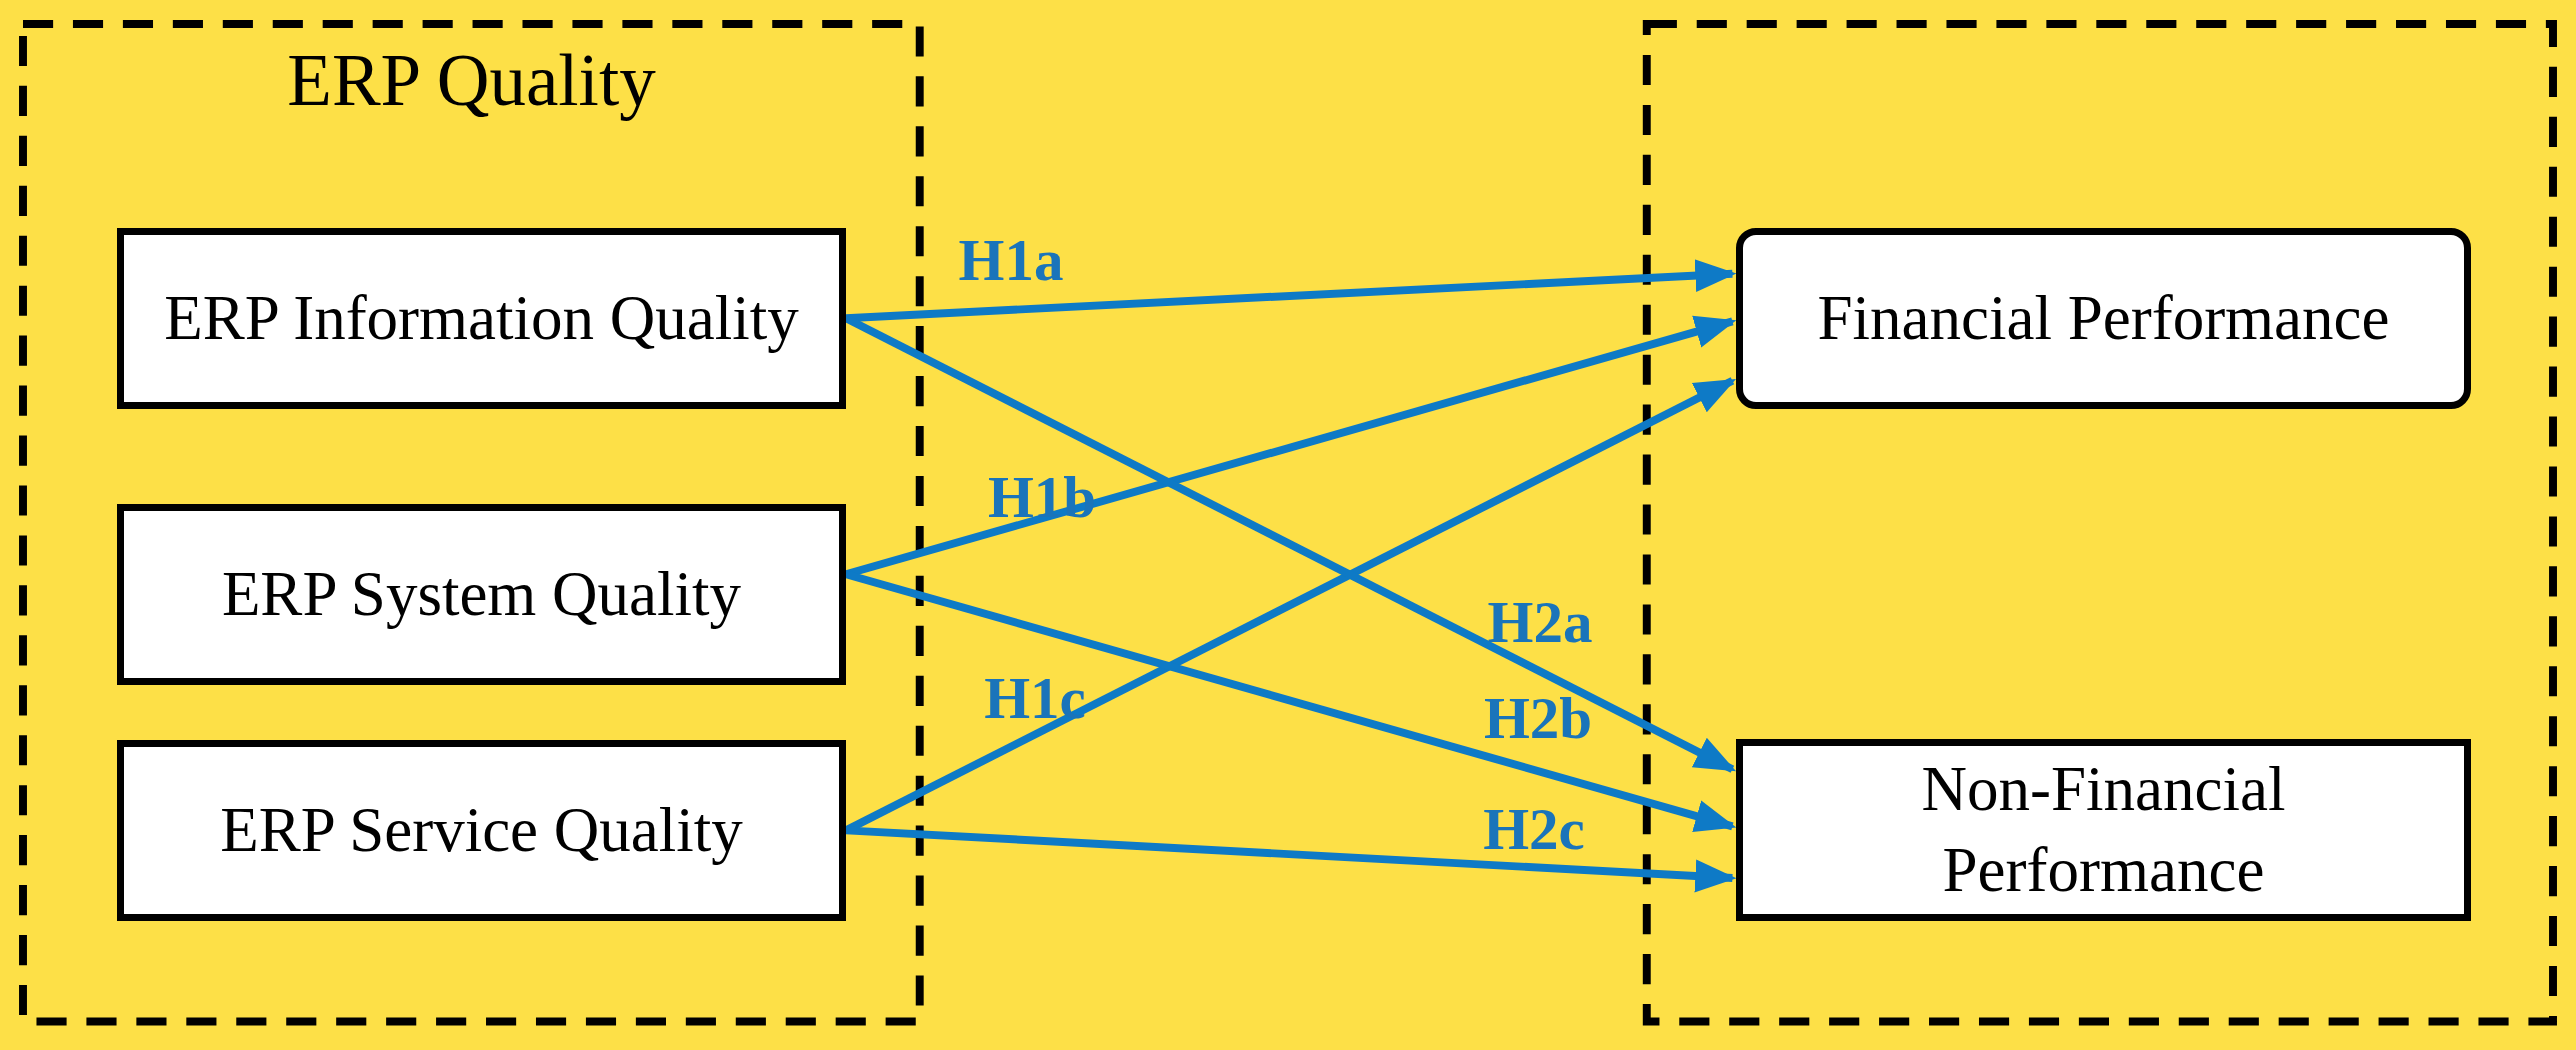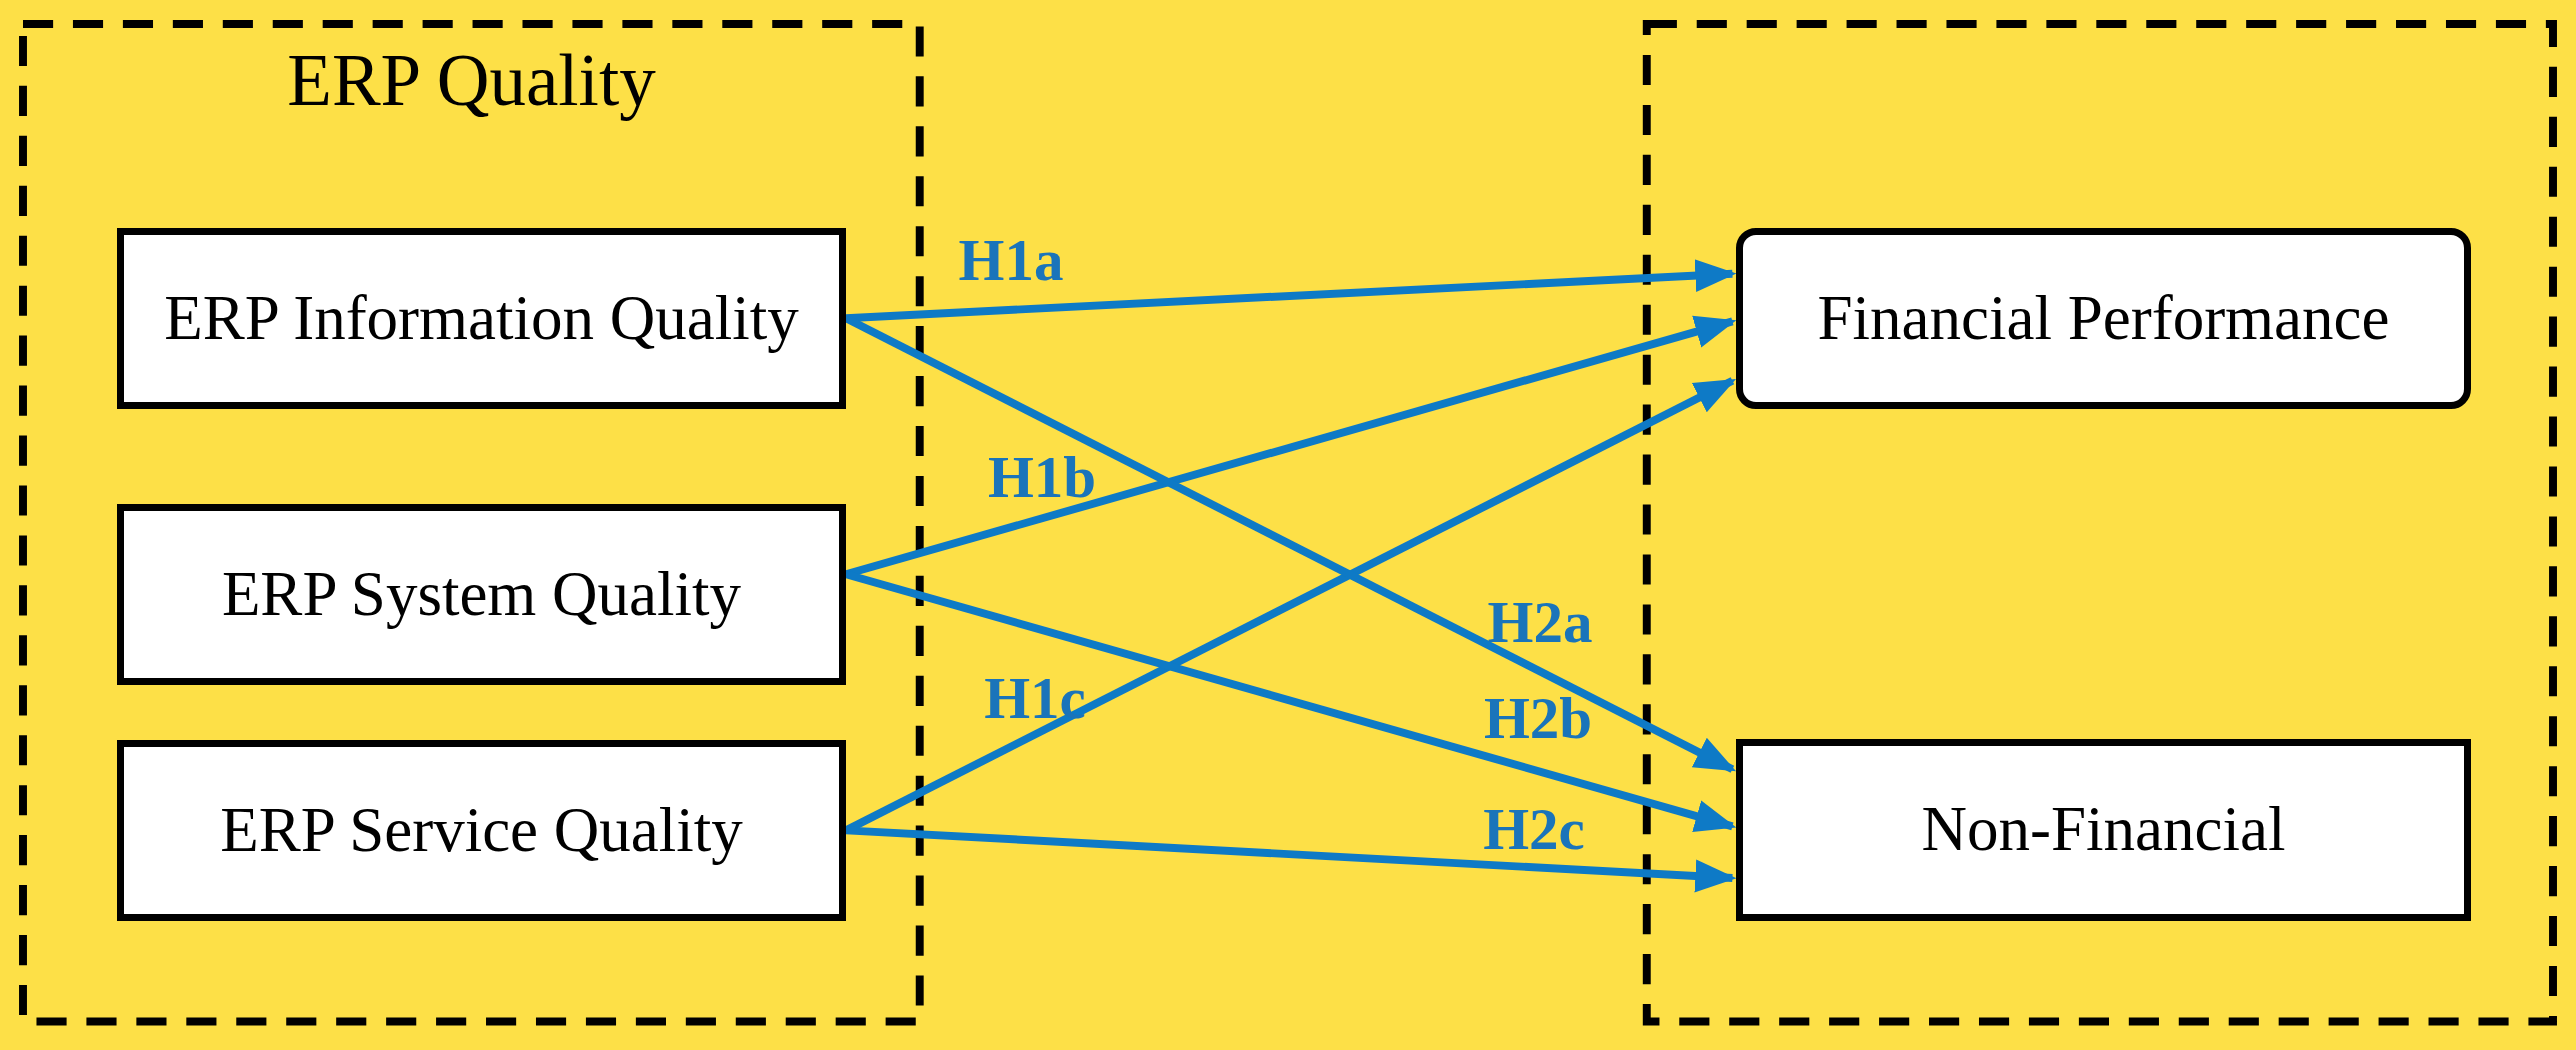--- a/index.html
+++ b/index.html
@@ -59,21 +59,21 @@
   #box-erp-system      { left: 117px; top: 504px; width: 729px; height: 181px; align-items: center; }
   #box-erp-service     { left: 117px; top: 740px; width: 729px; height: 181px; }
   
   #box-financial       { left: 1736px; top: 228px; width: 735px; height: 181px; border-radius: 20px; }
   #box-non-financial   { left: 1736px; top: 739px; width: 735px; height: 182px; }
   
   #title-left  { left: 23px;   top: 41px; width: 897px; }
   #title-right { left: 1647px; top: 41px; width: 906px; }
   
   #label-h1a { left: 1011px; top: 260px; }
-  #label-h1b { left: 1042px; top: 477px; }
+  #label-h1b { left: 1042px; top: 497px; }
   #label-h1c { left: 1035px; top: 698px; }
   #label-h2a { left: 1540px; top: 622px; }
   #label-h2b { left: 1538px; top: 718px; }
   #label-h2c { left: 1534px; top: 829px; }
 </style>
 </head>
 <body>
 
 <div id="canvas">
 
@@ -106,20 +106,21 @@
   <div class="construct-box" id="box-erp-service">
     <span>ERP Service Quality</span>
   </div>
 
   <div class="construct-box" id="box-financial">
     <span>Financial Performance</span>
     <span></span>
   </div>
   <div class="construct-box" id="box-non-financial">
     <span>Non-Financial</span>
+    <span>Performance</span>
   </div>
 
   <div class="hyp-label" id="label-h1a">H1a</div>
   <div class="hyp-label" id="label-h1b">H1b</div>
   <div class="hyp-label" id="label-h1c">H1c</div>
   <div class="hyp-label" id="label-h2a">H2a</div>
   <div class="hyp-label" id="label-h2b">H2b</div>
   <div class="hyp-label" id="label-h2c">H2c</div>
 
 </div>

